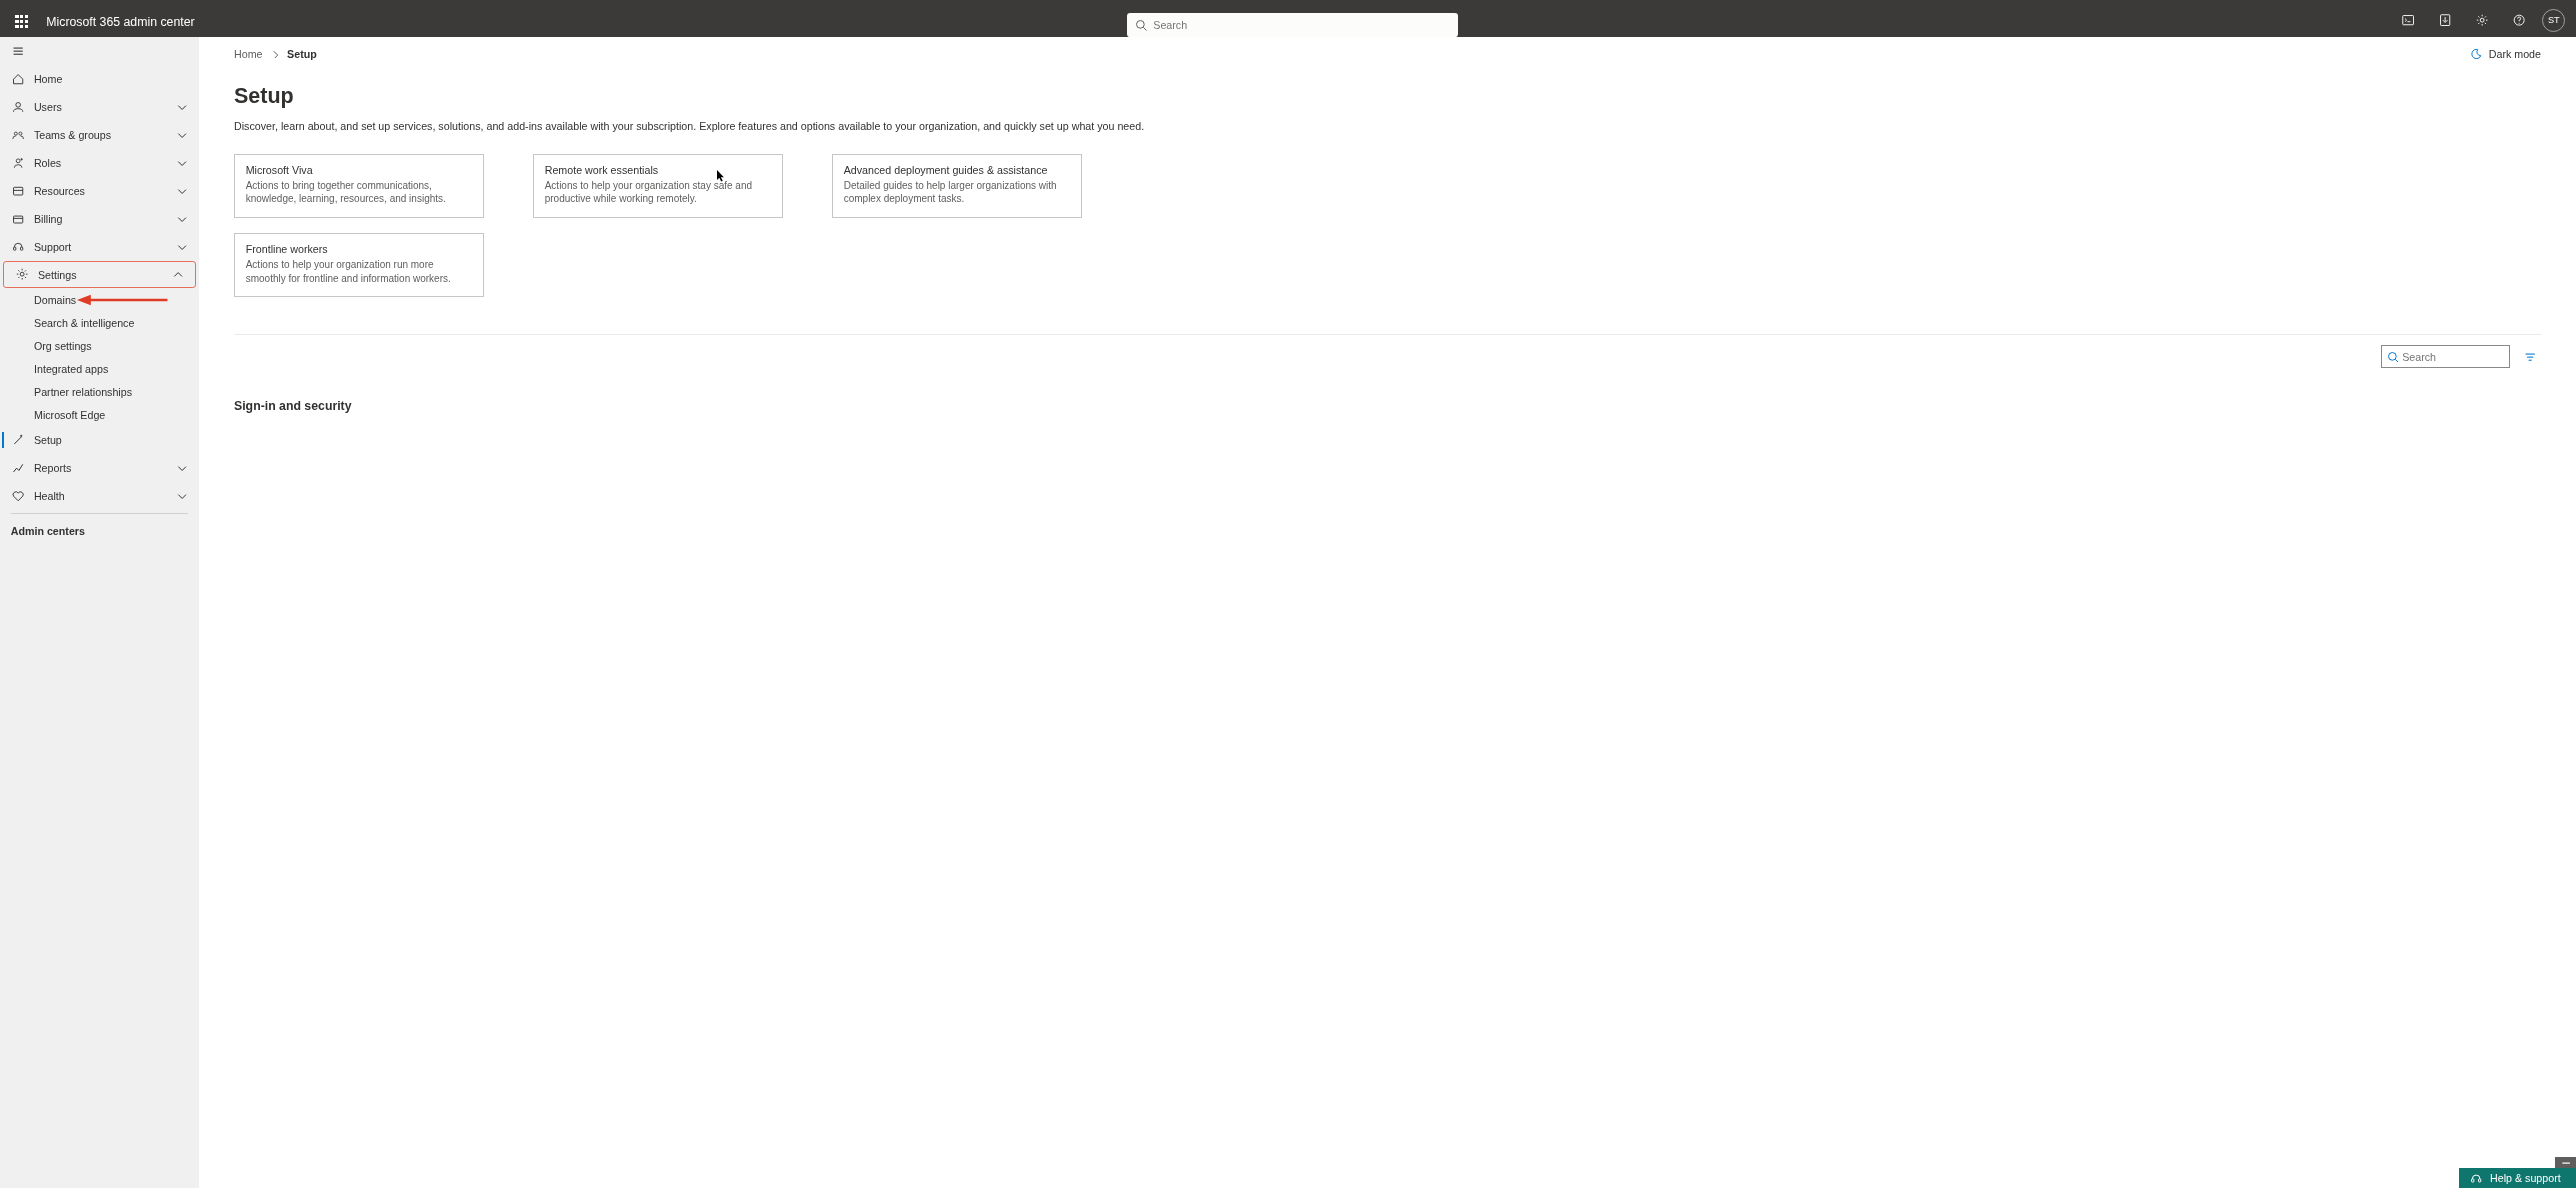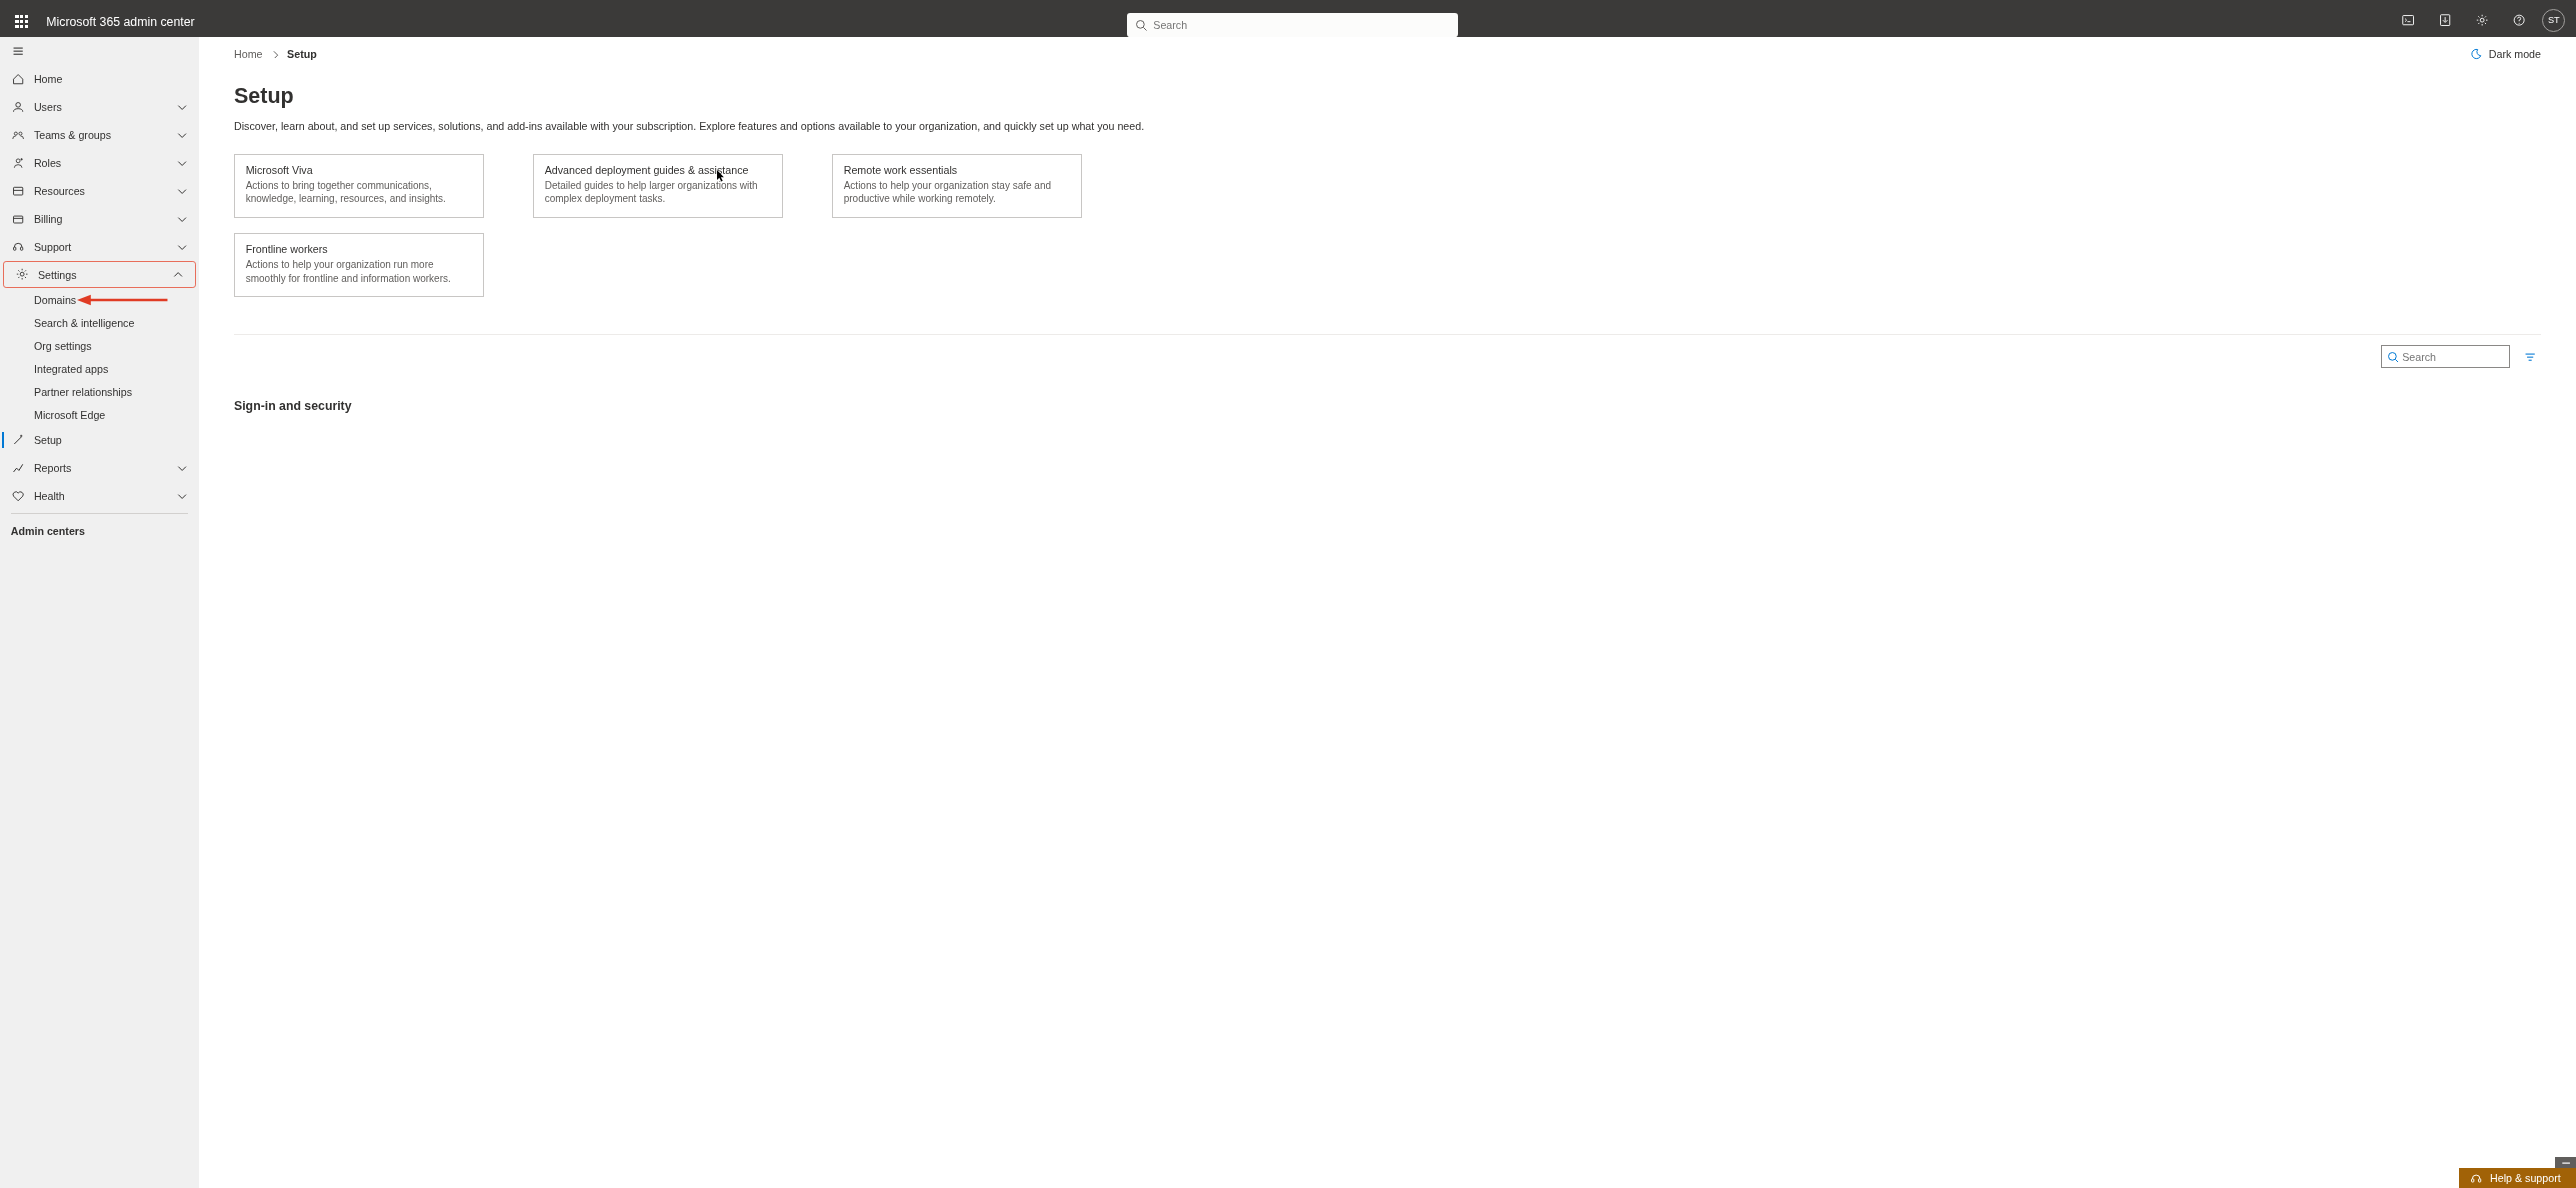--- a/index.html
+++ b/index.html
@@ -57,21 +57,21 @@
 
     .hr { height: 0.8px; background: #edebe9; margin-top: 37px; }
 
     .toolbar-row { display: flex; align-items: center; margin-top: 10.7px; }
     .local-search { margin-left: auto; width: 129px; height: 23px; border: 0.8px solid #8a8886; display: flex; align-items: center; padding: 0 4.6px; gap: 4.6px; }
     .local-search input { border:none; outline:none; width:100%; font-size:10.7px; }
     .filter-btn { width: 21.5px; height: 21.5px; display:flex; align-items:center; justify-content:center; margin-left:9.2px; cursor:pointer; }
 
     .section-title2 { font-size: 12.3px; font-weight: 600; margin-top: 31px; }
 
-    .help-btn { position: fixed; right: 0; bottom: 0; background: #a16207; color:#fff; height: 20px; padding: 0 15.3px 0 10.7px; display:flex; align-items:center; gap:7.7px; font-size:10.7px; cursor:pointer;}
+    .help-btn { position: fixed; right: 0; bottom: 0; background: #0f766e; color:#fff; height: 20px; padding: 0 15.3px 0 10.7px; display:flex; align-items:center; gap:7.7px; font-size:10.7px; cursor:pointer;}
     .mini-btn { position: fixed; right: 0; bottom: 20px; width: 21.5px; height: 10.7px; background: #605e5c; color:#fff; display:flex; align-items:center; justify-content:center; cursor:pointer;}
 
     svg { display:block; }
 
     #cursor-img { position:absolute; left: 518px; top: 133px; pointer-events:none;}
   </style>
 </head>
 <body>
 
 <svg width="0" height="0" style="position:absolute">
@@ -423,26 +423,26 @@
           <path d="M0 0 L0 13 L3 10 L5.5 15 L7.5 14 L5 9.5 L9 9.5 Z" fill="#000"></path>
         </svg>
 
 
     <div class="card-grid" id="cards-container">
           <div class="card">
             <div class="card-title">Microsoft Viva</div>
             <div class="card-desc">Actions to bring together communications, knowledge, learning, resources, and insights.</div>
           </div>
           <div class="card">
+            <div class="card-title">Remote work essentials</div>
+            <div class="card-desc">Actions to help your organization stay safe and productive while working remotely.</div>
+          </div>
+          <div class="card">
             <div class="card-title">Advanced deployment guides &amp; assistance</div>
             <div class="card-desc">Detailed guides to help larger organizations with complex deployment tasks.</div>
-          </div>
-          <div class="card">
-            <div class="card-title">Remote work essentials</div>
-            <div class="card-desc">Actions to help your organization stay safe and productive while working remotely.</div>
           </div>
           <div class="card">
             <div class="card-title">Frontline workers</div>
             <div class="card-desc">Actions to help your organization run more smoothly for frontline and information workers.</div>
           </div>
         </div>
 
     <div class="hr"></div>
 
     <div class="toolbar-row">

